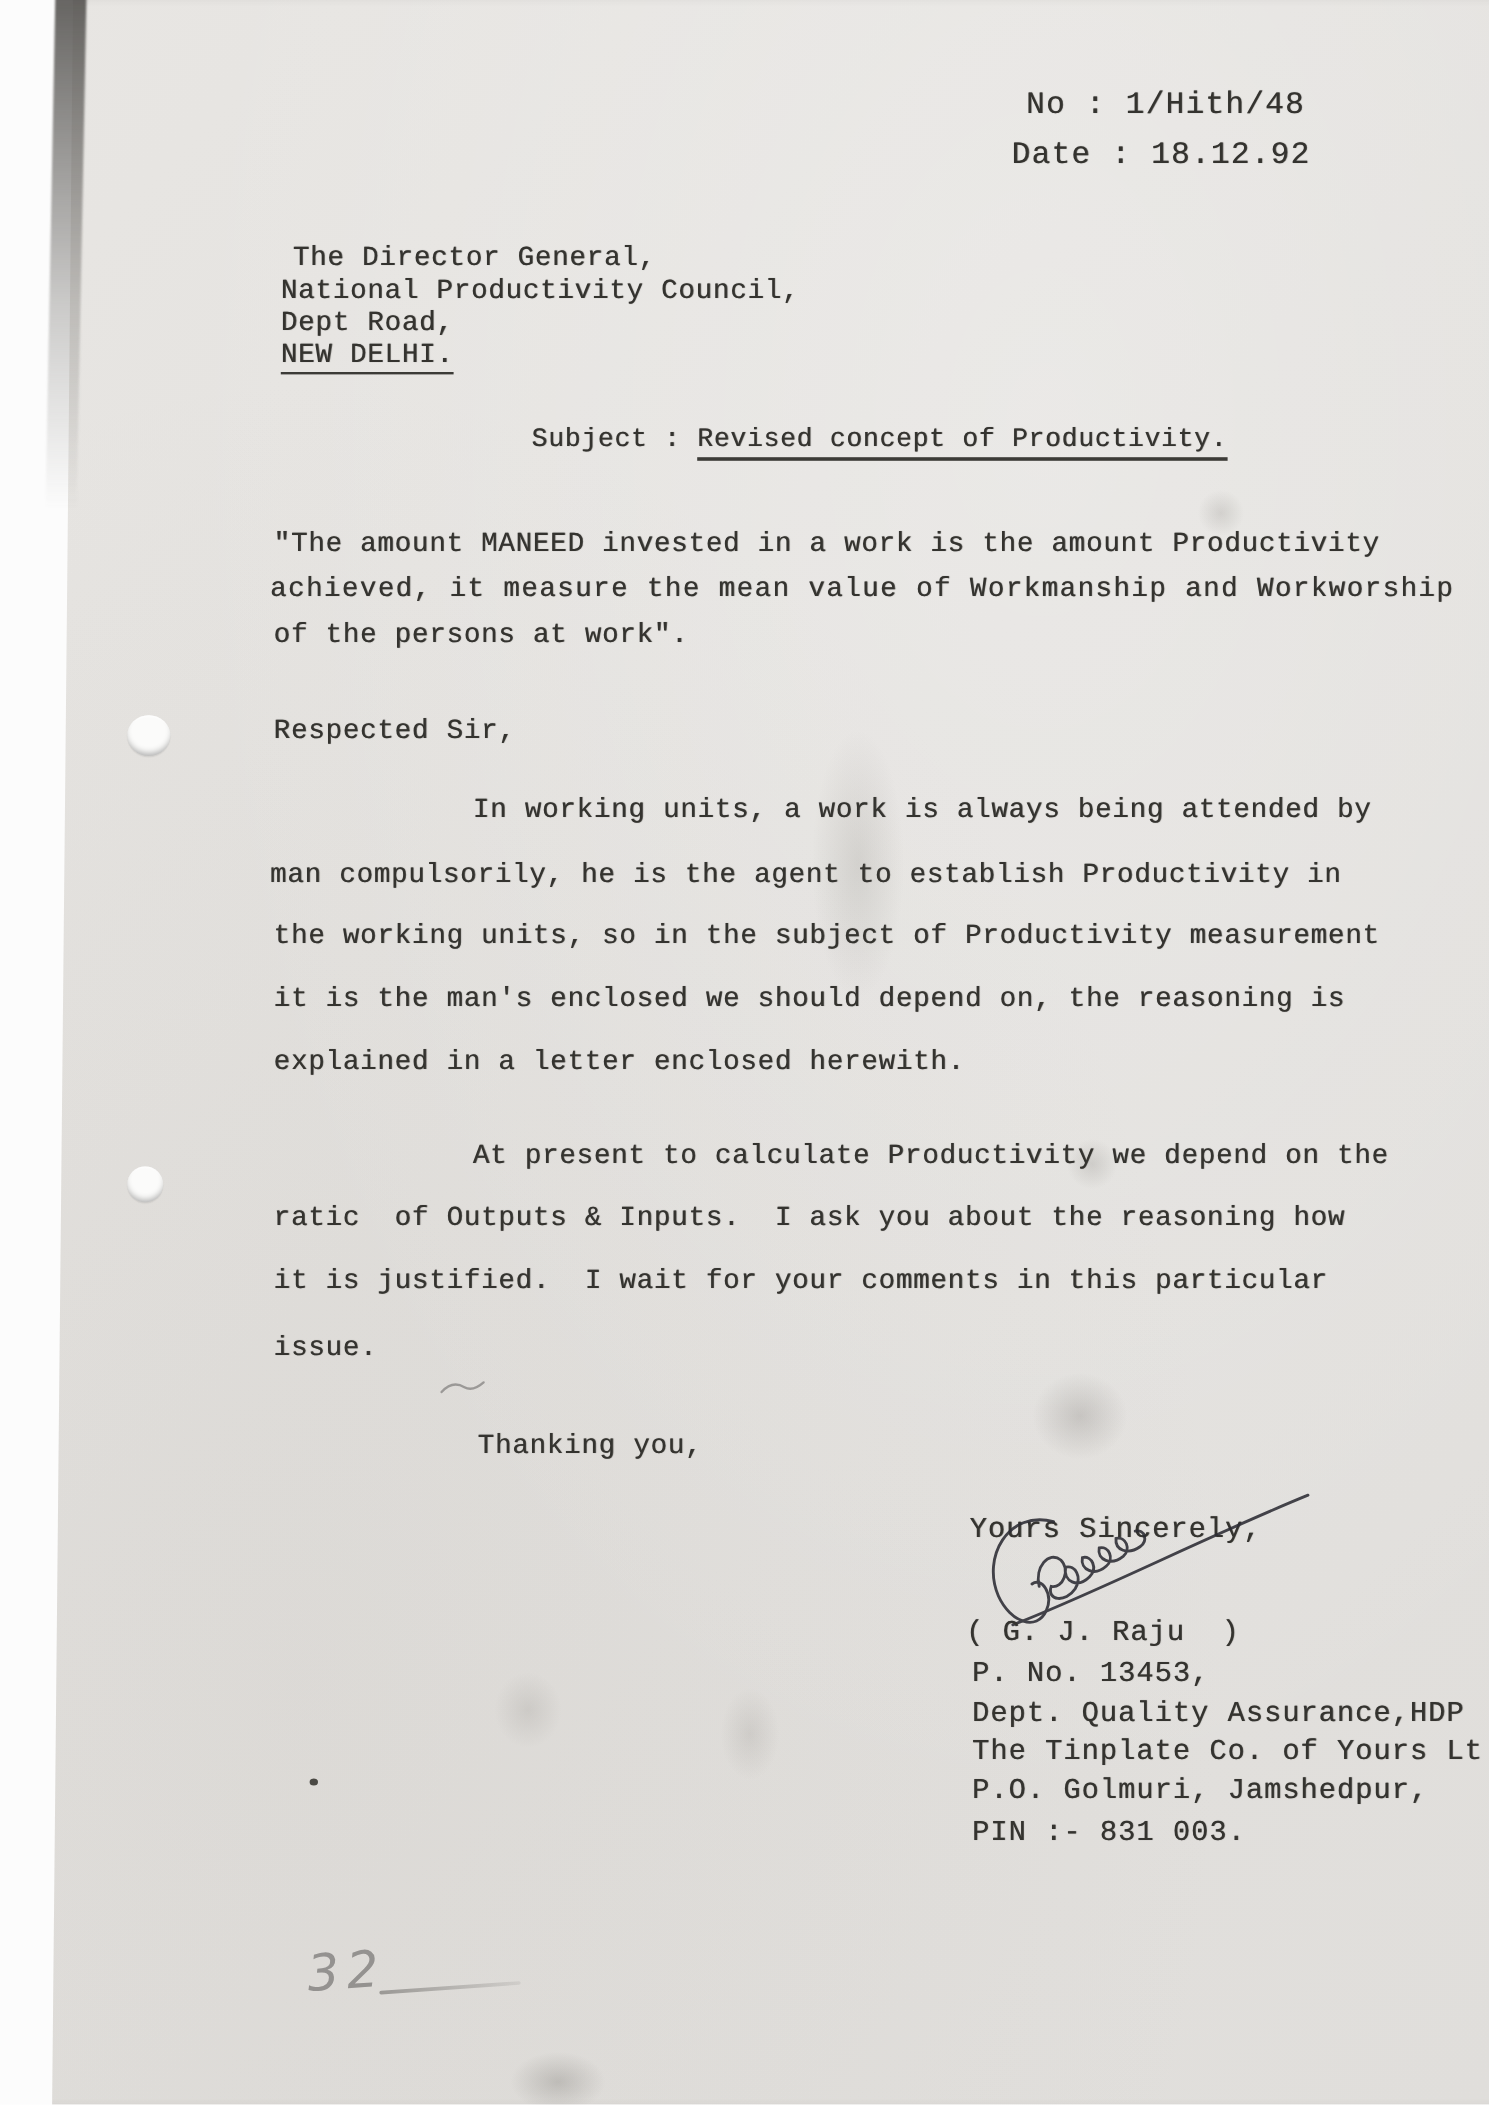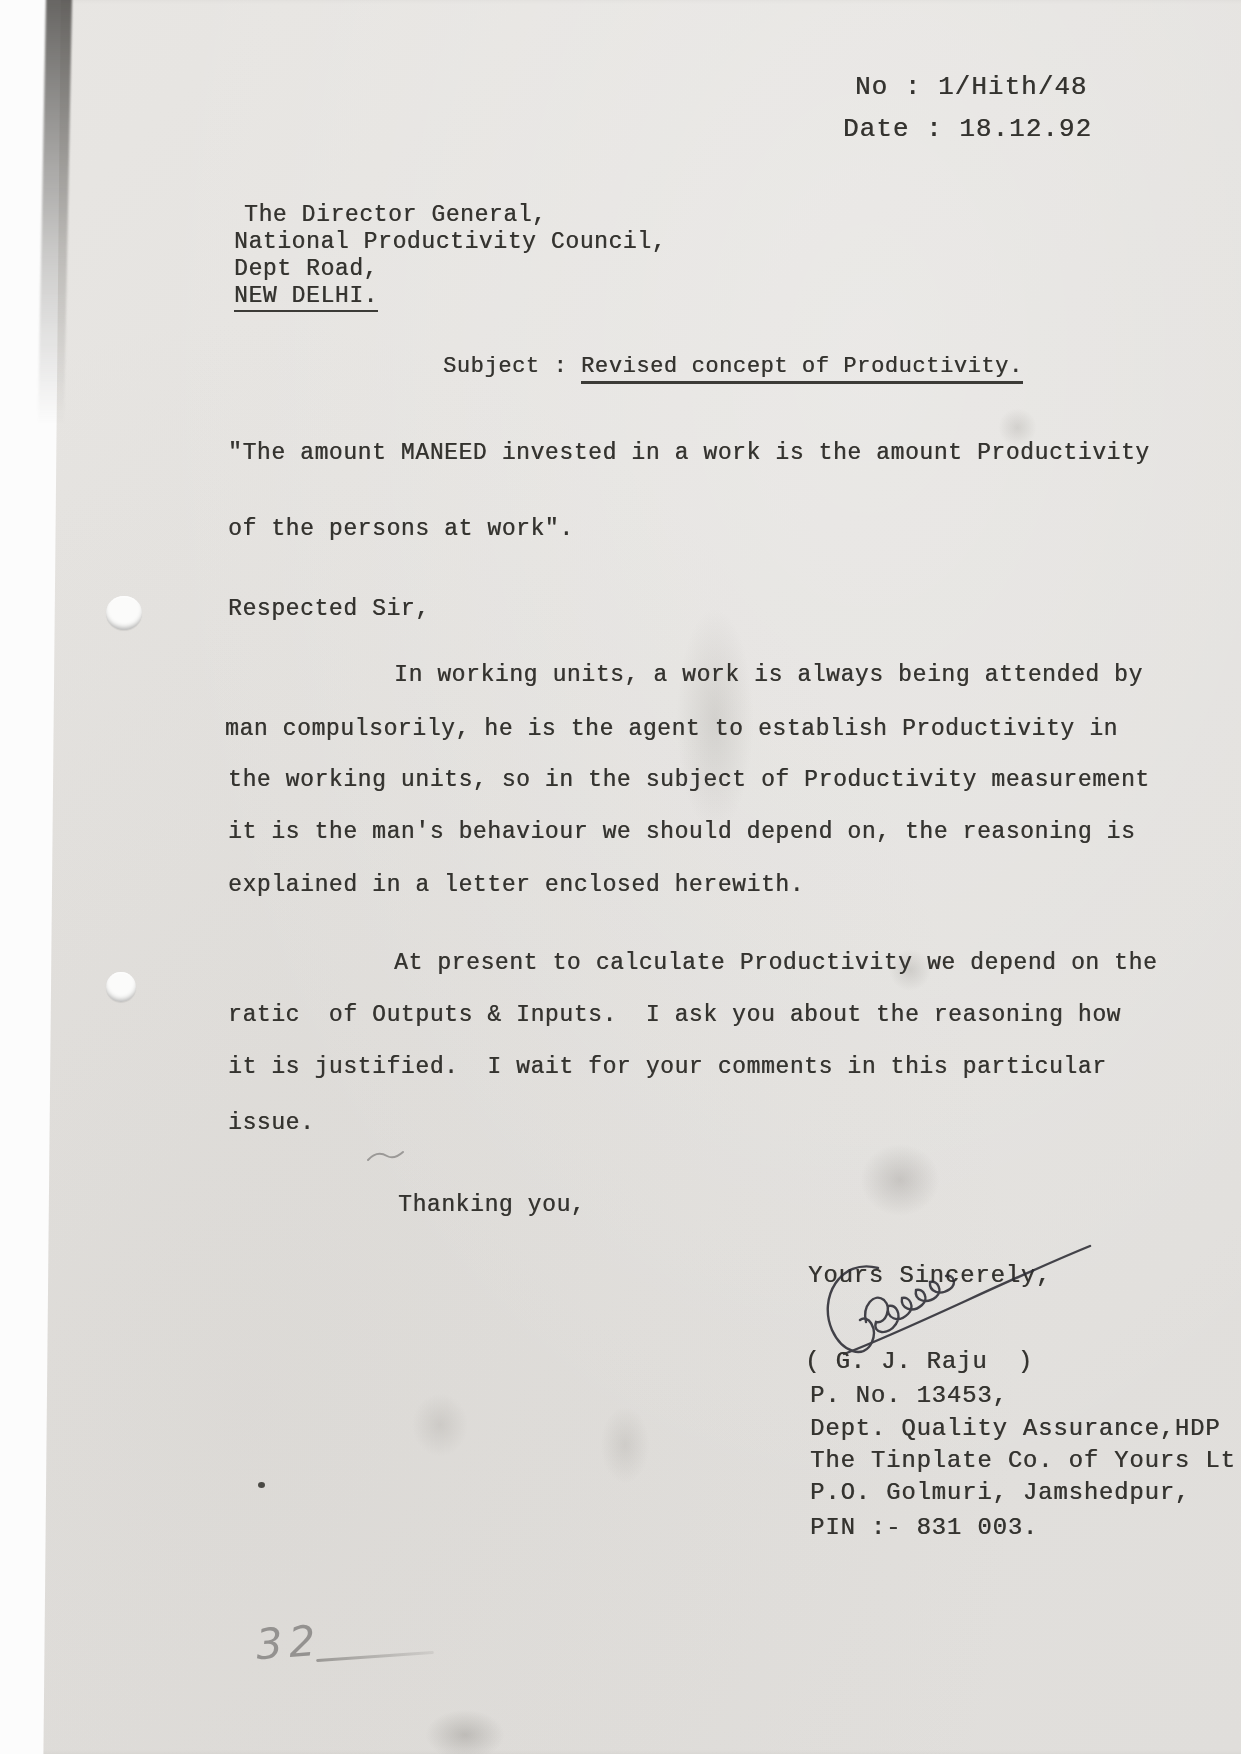--- a/index.html
+++ b/index.html
@@ -88,28 +88,29 @@
   <div class="tw hdr" style="left:843px;top:114px;">Date : 18.12.92</div>
 
   <div class="tw" style="left:244px;top:202px;">The Director General,</div>
   <div class="tw" style="left:234px;top:229px;">National Productivity Council,</div>
   <div class="tw" style="left:234px;top:256px;">Dept Road,</div>
   <div class="tw" style="left:234px;top:283px;"><span class="und2">NEW DELHI.</span></div>
 
   <div class="tw subj" style="left:443px;top:354px;"><span>Subject : </span><span class="und">Revised concept of Productivity.</span></div>
 
   <div class="tw" style="left:228px;top:440px;">"The amount MANEED invested in a work is the amount Productivity</div>
+  <div class="tw wide" style="left:225px;top:478px;">achieved, it measure the mean value of Workmanship and Workworship</div>
   <div class="tw" style="left:228px;top:516px;">of the persons at work".</div>
 
   <div class="tw" style="left:228px;top:596px;">Respected Sir,</div>
 
   <div class="tw" style="left:394px;top:662px;">In working units, a work is always being attended by</div>
   <div class="tw" style="left:225px;top:716px;">man compulsorily, he is the agent to establish Productivity in</div>
   <div class="tw" style="left:228px;top:767px;">the working units, so in the subject of Productivity measurement</div>
-  <div class="tw" style="left:228px;top:819px;">it is the man's behaviour we should depend on, the reasoning is</div>
+  <div class="tw" style="left:228px;top:819px;">it is the man's enclosed we should depend on, the reasoning is</div>
   <div class="tw" style="left:228px;top:872px;">explained in a letter enclosed herewith.</div>
 
   <div class="tw" style="left:394px;top:950px;">At present to calculate Productivity we depend on the</div>
   <div class="tw" style="left:228px;top:1002px;">ratic  of Outputs &amp; Inputs.  I ask you about the reasoning how</div>
   <div class="tw" style="left:228px;top:1054px;">it is justified.  I wait for your comments in this particular</div>
   <div class="tw" style="left:228px;top:1110px;">issue.</div>
 
   <svg style="left:366px;top:1148px;" width="48" height="16">
     <path d="M2 12 q 9 -10 19 -4 q 7 4 16 -4" stroke="#9b9997" stroke-width="2" fill="none" stroke-linecap="round"></path>
   </svg>

